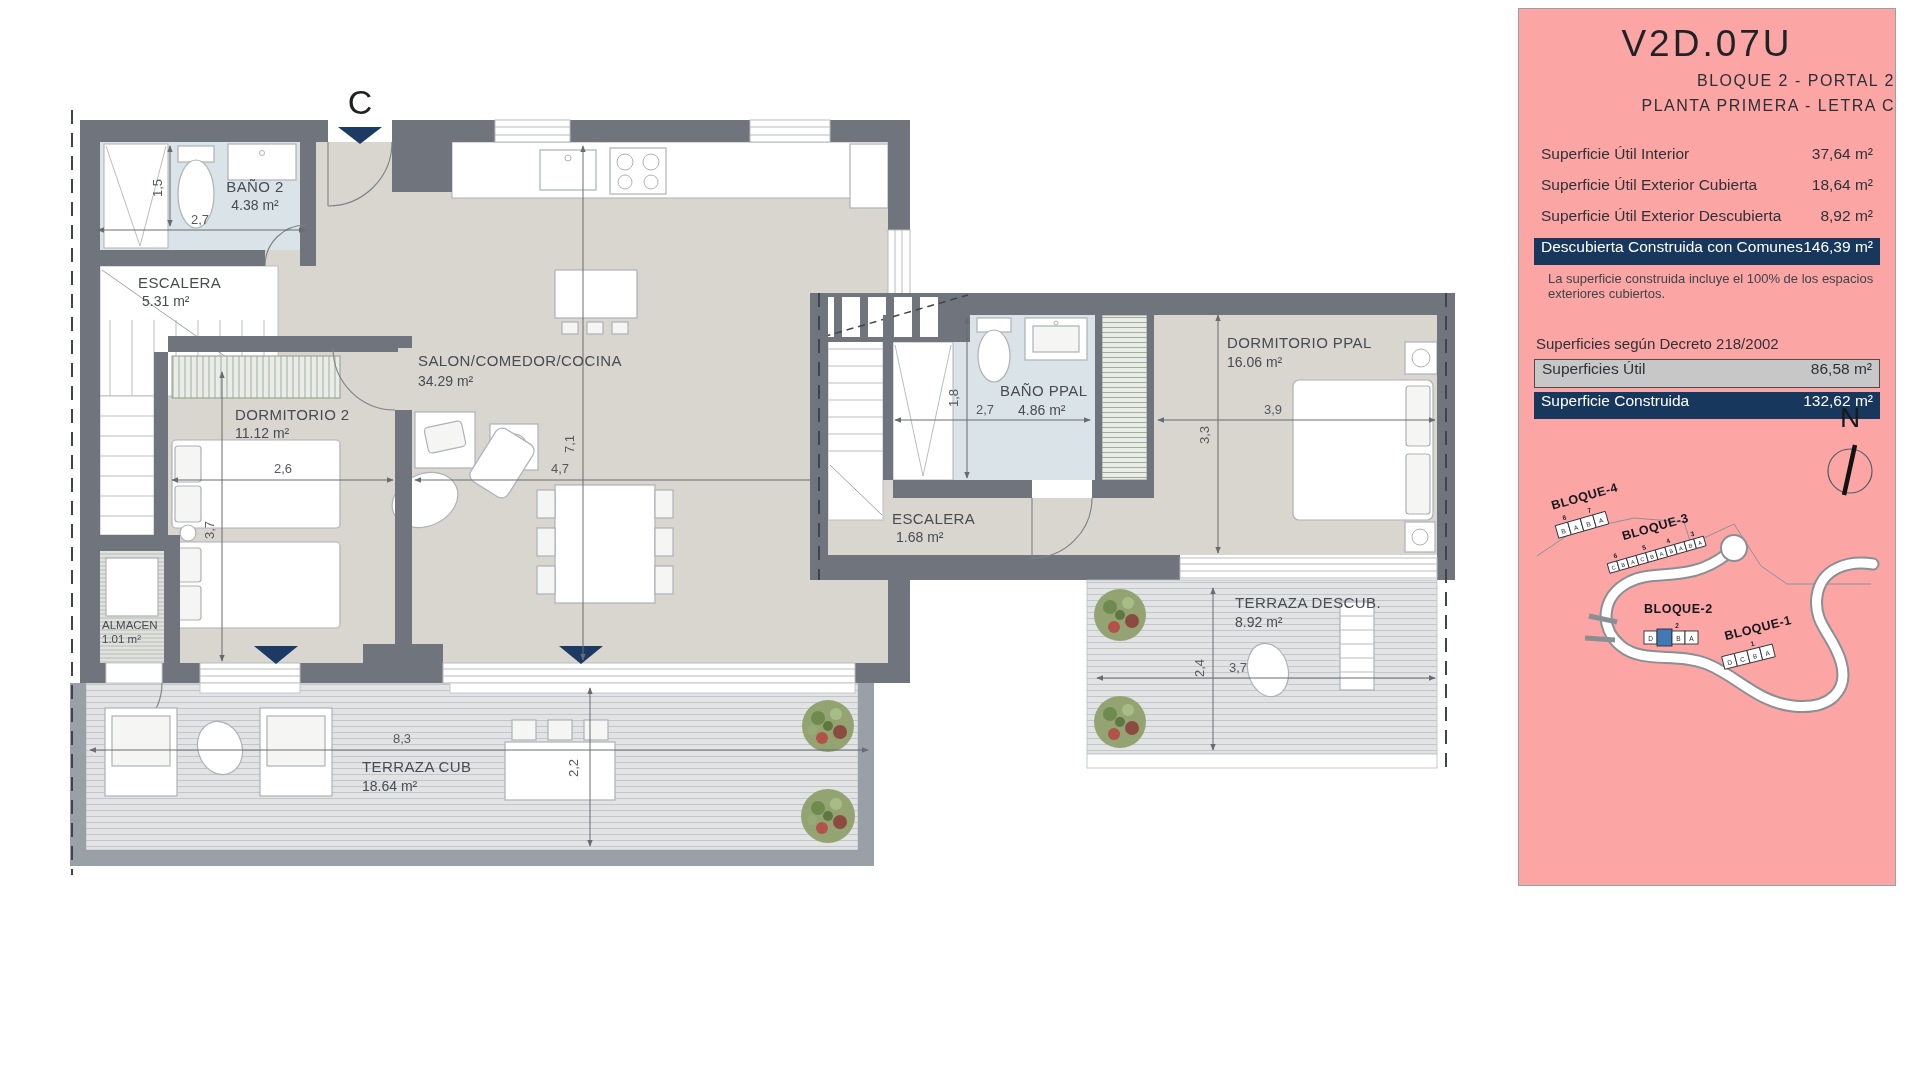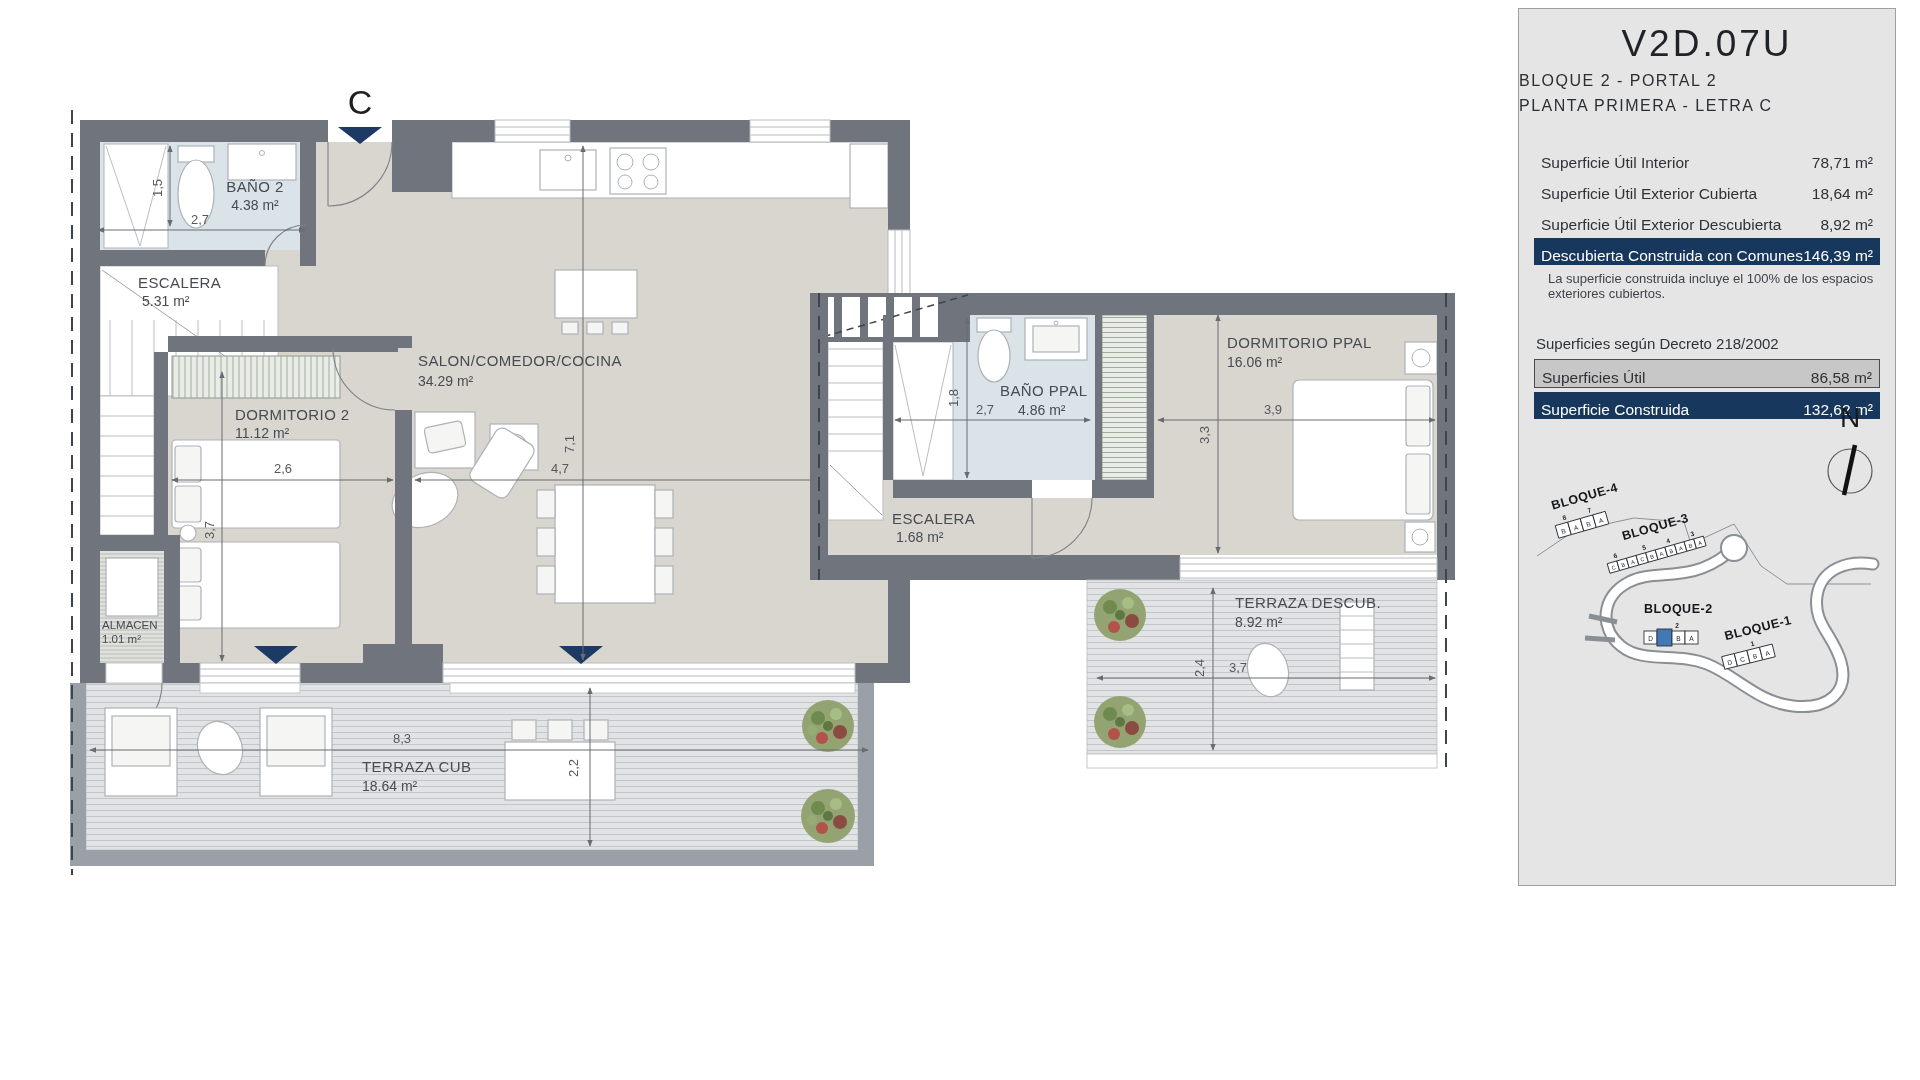--- a/index.html
+++ b/index.html
@@ -22,25 +22,25 @@
   .dimt{fill:#55595e;font-size:13px;}
   .lbl{fill:#474c52;font-size:15px;letter-spacing:.4px;}
   .lbl2{fill:#474c52;font-size:14px;}
   .lbls{fill:#474c52;font-size:11.5px;}
   .dash{stroke:#3e444b;stroke-width:2;stroke-dasharray:14 9;fill:none;}
   .winline{stroke:#b7bbbe;stroke-width:1;fill:none;}
   .tri{fill:#1c3a64;}
 
   
   .panel{position:absolute;left:1518px;top:8px;width:376px;height:876px;
-         border:1px solid #9ba0a5;background:#e5e5e5;color:#2e3237;}
+         border:1px solid #9ba0a5;background:#fca5a5;color:#2e3237;}
   .p-title{font-size:37px;letter-spacing:3px;font-weight:400;color:#1f2227;text-align:center;margin-top:14px;}
-  .p-sub{font-size:16px;letter-spacing:1.5px;color:#2b2f34;text-align:left;margin-top:7px;}
+  .p-sub{font-size:16px;letter-spacing:1.5px;color:#2b2f34;text-align:right;margin-top:7px;}
   .rows{margin:30px 15px 0 15px;}
-  .row{display:flex;justify-content:space-between;align-items:flex-end;height:27px;
+  .row{display:flex;justify-content:space-between;align-items:flex-start;height:27px;
        padding:0 7px;font-size:15.5px;margin-bottom:4px;}
   .row .v{white-space:nowrap;}
   .row.gray{background:#c7c7c7;border:1px solid #4c4c4c;}
   .row.navy{background:#17375c;color:#ffffff;}
   .note{font-size:13px;color:#3f434a;margin:6px 2px 0 14px;}
   .decree-title{font-size:15px;color:#2e3237;margin:34px 2px 7px 2px;}
   .compass{position:absolute;right:12px;top:388px;}
   .siteplan{position:absolute;left:0px;top:447px;}
   .site-label{font-size:12.5px;font-weight:bold;fill:#15181c;letter-spacing:.5px;}
   .unit-sq{fill:#ffffff;stroke:#2e3237;stroke-width:0.9;}
@@ -423,21 +423,21 @@
 </svg>
 
 <div class="panel">
   <div class="p-title">V2D.07U</div>
   <div class="p-sub">BLOQUE 2 - PORTAL 2</div>
   <div class="p-sub">PLANTA PRIMERA - LETRA C</div>
 
   <div class="rows">
     <div class="row">
       <span>Superficie Útil Interior</span>
-      <span class="v">78,71 m²</span>
+      <span class="v">37,64 m²</span>
     </div>
     <div class="row">
       <span>Superficie Útil Exterior Cubierta</span>
       <span class="v">18,64 m²</span>
     </div>
     <div class="row">
       <span>Superficie Útil Exterior Descubierta</span>
       <span class="v">8,92 m²</span>
     </div>
     <div class="row navy">

